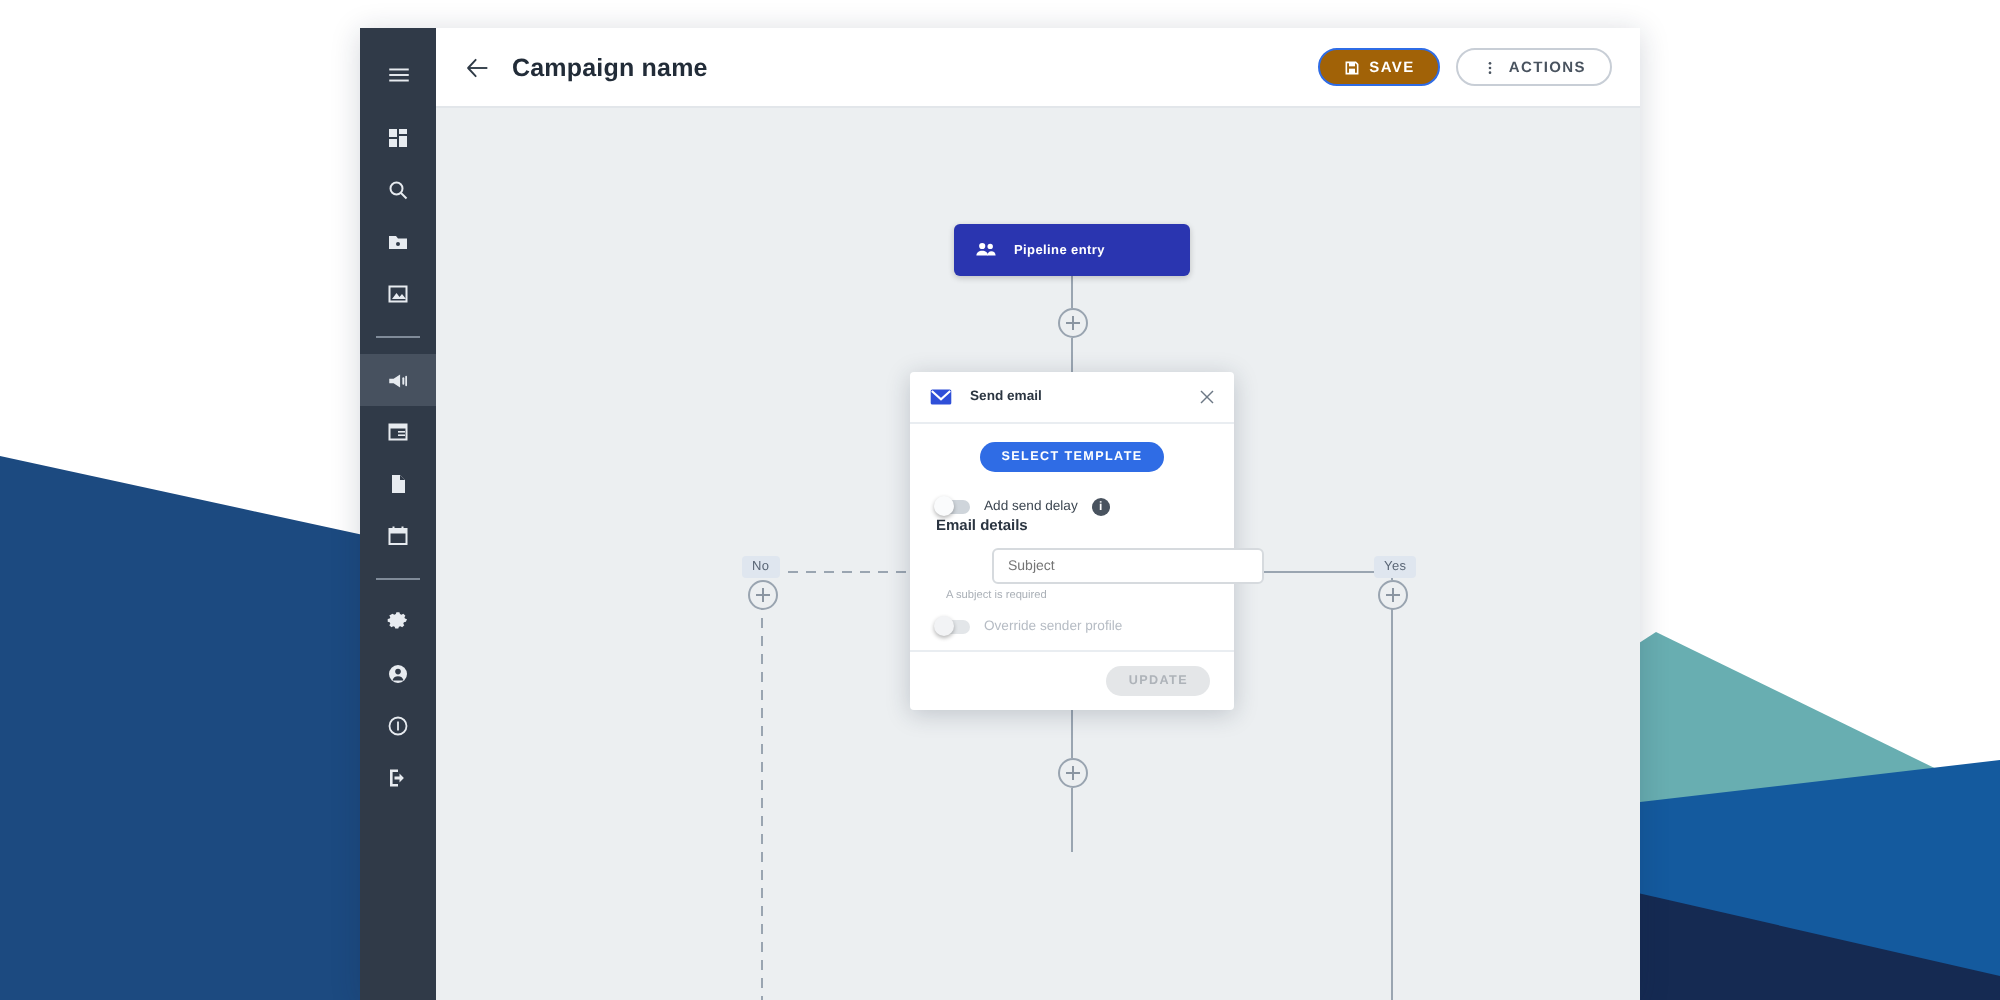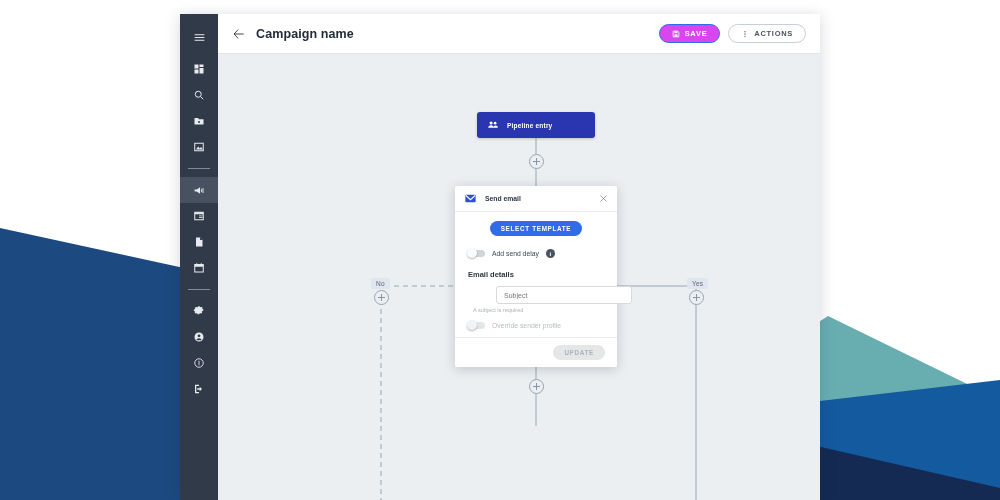--- a/index.html
+++ b/index.html
@@ -67,21 +67,21 @@
     margin-left: 6px; letter-spacing: .1px;
   }
   #topbar-actions { margin-left: auto; display: flex; align-items: center; gap: 8px; }
 
   .btn {
     display: inline-flex; align-items: center; gap: 5px;
     border-radius: 20px; cursor: pointer;
     font-size: 7.5px; font-weight: bold; letter-spacing: .7px;
     padding: 0 12px; height: 19px; white-space: nowrap;
   }
-  .btn-primary { background: #d946ef; color: #fff; border: 1px solid #2f6ce5; }
+  .btn-primary { background: #a16207; color: #fff; border: 1px solid #2f6ce5; }
   .btn-outline { background: #fff; color: #49535f; border: 1px solid #c8ced6; }
 
   
   #canvas {
     flex: 1; position: relative; background: #eceff1;
     overflow: hidden;
   }
   #canvas-svg { position: absolute; left: 0; top: 0; }
 
   
@@ -167,21 +167,21 @@
   .switch.muted::after { background: #f2f3f5; }
   .switch-label { font-size: 6.8px; color: #3c4651; }
   .switch-label.muted { color: #b6bcc4; }
   .info-dot {
     width: 9px; height: 9px; border-radius: 50%; background: #49535f;
     color: #fff; font-size: 6px; font-weight: bold;
     display: flex; align-items: center; justify-content: center;
     cursor: pointer; line-height: 1;
   }
   #email-details-title {
-    font-size: 7.5px; font-weight: bold; color: #2b3541; margin-top: 12px;
+    font-size: 7.5px; font-weight: bold; color: #2b3541; margin-top: 0;
   }
   #subject-input {
     margin-top: 7px; width: 100%; height: 18px;
     border: 1px solid #d6dade; border-radius: 3px;
     background: #fff; font-size: 7px; color: #b0b6bd;
     padding: 0 7px; font-family: "Liberation Sans", sans-serif; margin-left: 28px;
   }
   #subject-error { font-size: 5.6px; color: #aab0b7; margin-top: 3px; padding-left: 5px; }
   #card-footer {
     border-top: 1px solid #e9edf1;

